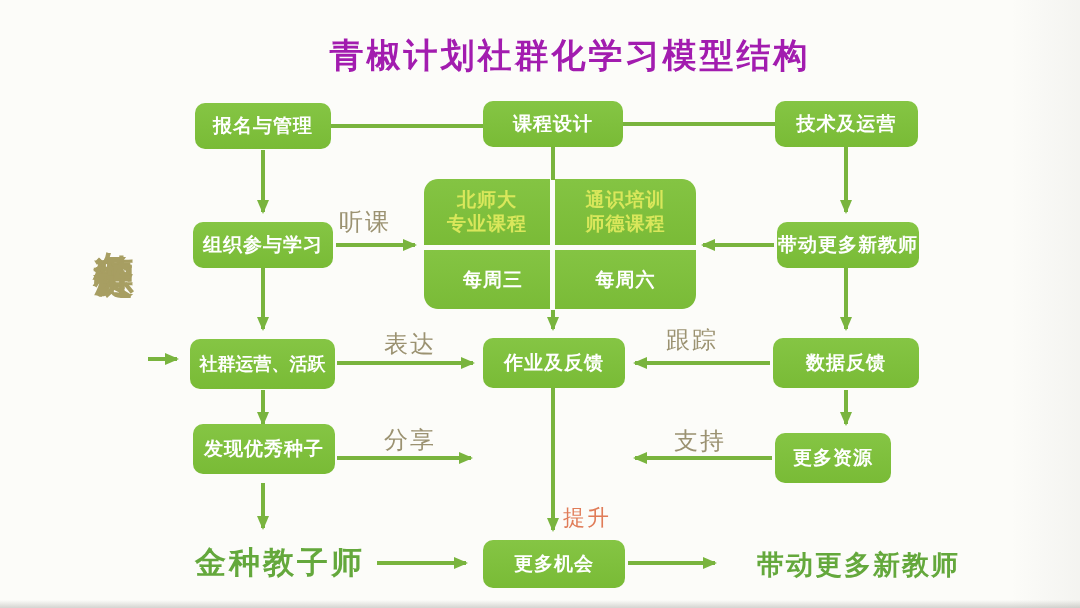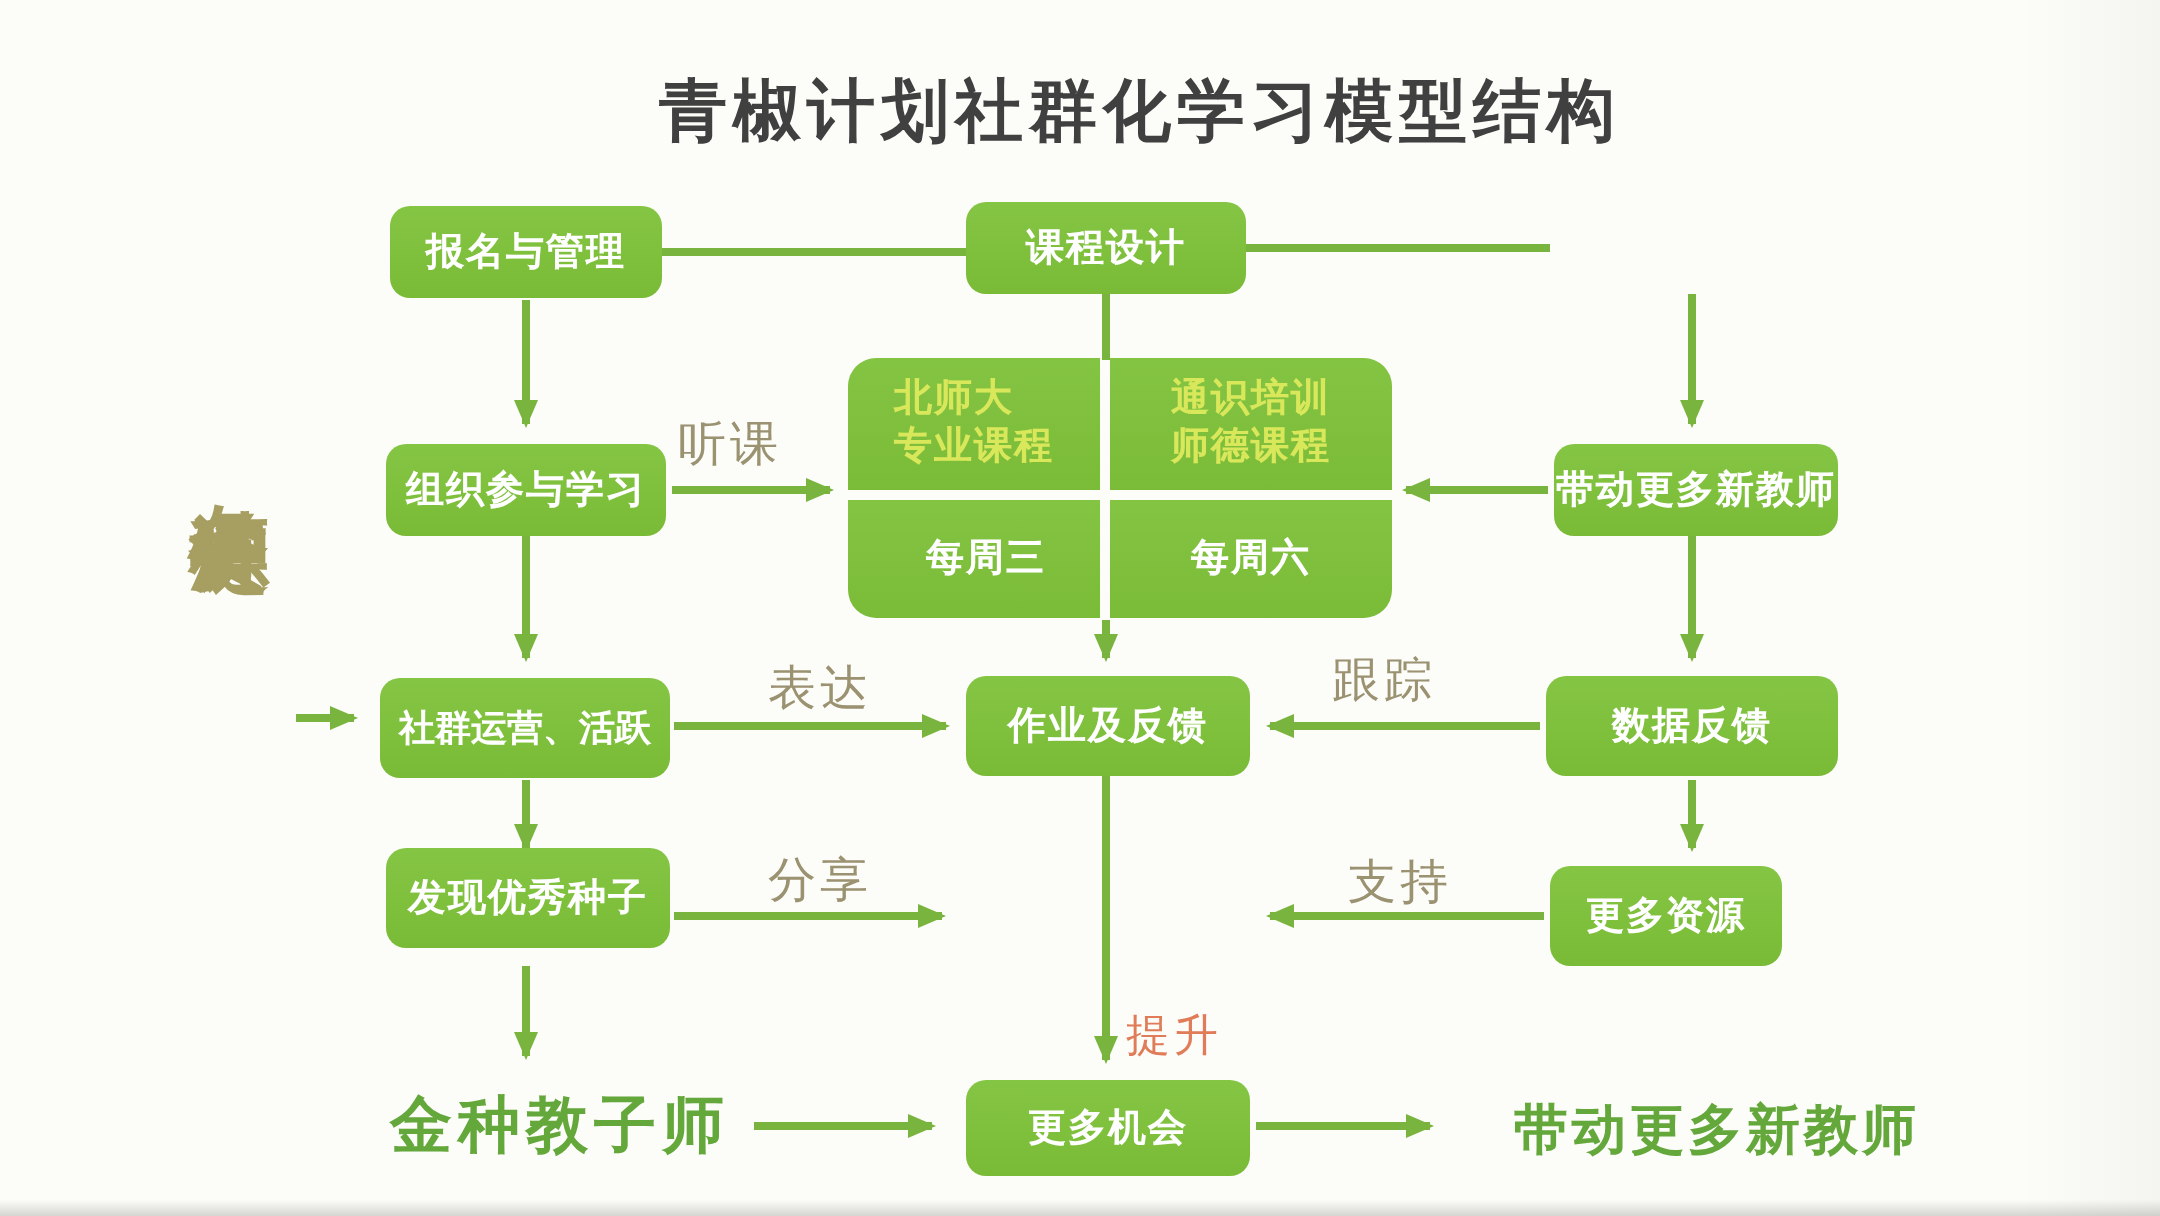--- a/index.html
+++ b/index.html
@@ -3,21 +3,21 @@
 <meta charset="utf-8">
 <style>
   html,body{margin:0;padding:0;background:#ffffff;}
   .stage{
     position:relative;width:1080px;height:608px;overflow:hidden;
     background:#fcfcf9;
     font-family:"Liberation Sans", sans-serif;
   }
   .title{
     position:absolute;left:60px;right:0;top:33px;text-align:center;
-    font-size:34px;font-weight:bold;color:#404040;letter-spacing:3px;
+    font-size:34px;font-weight:bold;color:#a21caf;letter-spacing:3px;
   }
   .side-label{
     position:absolute;left:94px;top:220px;
     writing-mode:vertical-rl;text-orientation:upright;
     font-size:40px;font-weight:bold;color:#a79e62;letter-spacing:2px;line-height:1;
   }
   .connectors{position:absolute;left:0;top:0;z-index:1;}
   .box{
     position:absolute;z-index:2;
     background:linear-gradient(180deg,#85c544 0%,#79bb36 100%);
@@ -25,21 +25,21 @@
     display:flex;align-items:center;justify-content:center;
     font-size:19px;letter-spacing:1px;text-align:center;
   }
   .grid-block{
     position:absolute;left:424px;top:179px;width:272px;height:130px;z-index:2;
     display:grid;grid-template-columns:126px 141px;grid-template-rows:66px 59px;
     gap:5px;border-radius:14px;overflow:hidden;background:transparent;
   }
   .cell{
     background:linear-gradient(180deg,#84c443 0%,#7abb37 100%);
-    display:flex;align-items:center;justify-content:center;text-align:left;
+    display:flex;align-items:center;justify-content:center;text-align:center;
     font-weight:bold;font-size:19px;letter-spacing:1px;color:#ffffff;
     white-space:pre-line;line-height:1.25;
   }
   .cell-tl{border-radius:12px 0 0 0;color:#d9e75b;}
   .cell-tr{border-radius:0 12px 0 0;color:#d9e75b;}
   .cell-bl{border-radius:0 0 0 12px;padding-left:12px;}
   .cell-br{border-radius:0 0 12px 0;}
   .edge-label{
     position:absolute;z-index:3;font-size:24px;color:#9b9271;letter-spacing:2px;
   }
@@ -100,20 +100,21 @@
       <line x1="772" y1="458" x2="635" y2="458" marker-end="url(#ah)"></line>
       <line x1="263" y1="483" x2="263" y2="528" marker-end="url(#ah)"></line>
       <line x1="377" y1="563" x2="466" y2="563" marker-end="url(#ah)"></line>
       <line x1="628" y1="563" x2="715" y2="563" marker-end="url(#ah)"></line>
       <line x1="148" y1="359" x2="177" y2="359" marker-end="url(#ah)"></line>
     </g>
   </svg>
 
   <div class="box" style="left:195px;top:103px;width:136px;height:46px">报名与管理</div>
   <div class="box" style="left:483px;top:101px;width:140px;height:46px">课程设计</div>
+  <div class="box" style="left:775px;top:101px;width:143px;height:46px">技术及运营</div>
 
   <div class="box" style="left:193px;top:222px;width:140px;height:46px">组织参与学习</div>
   <div class="grid-block">
     <div class="cell cell-tl">北师大
 专业课程</div>
     <div class="cell cell-tr">通识培训
 师德课程</div>
     <div class="cell cell-bl">每周三</div>
     <div class="cell cell-br">每周六</div>
   </div>

